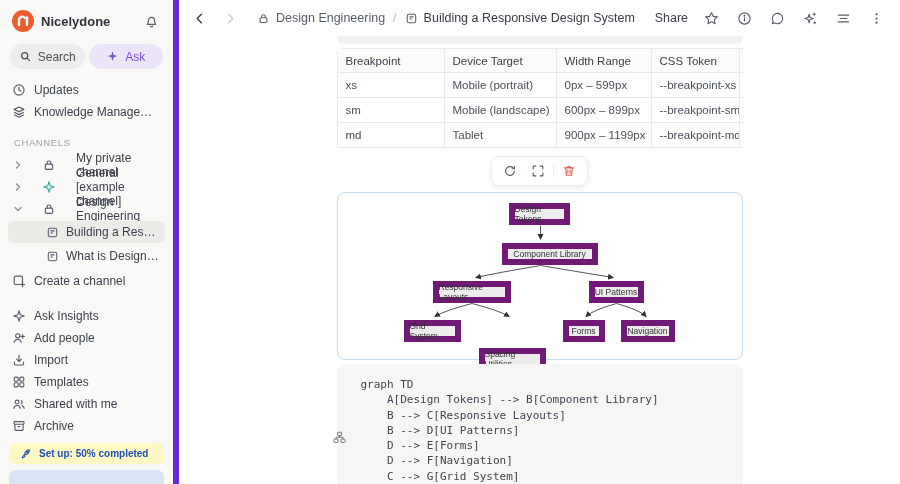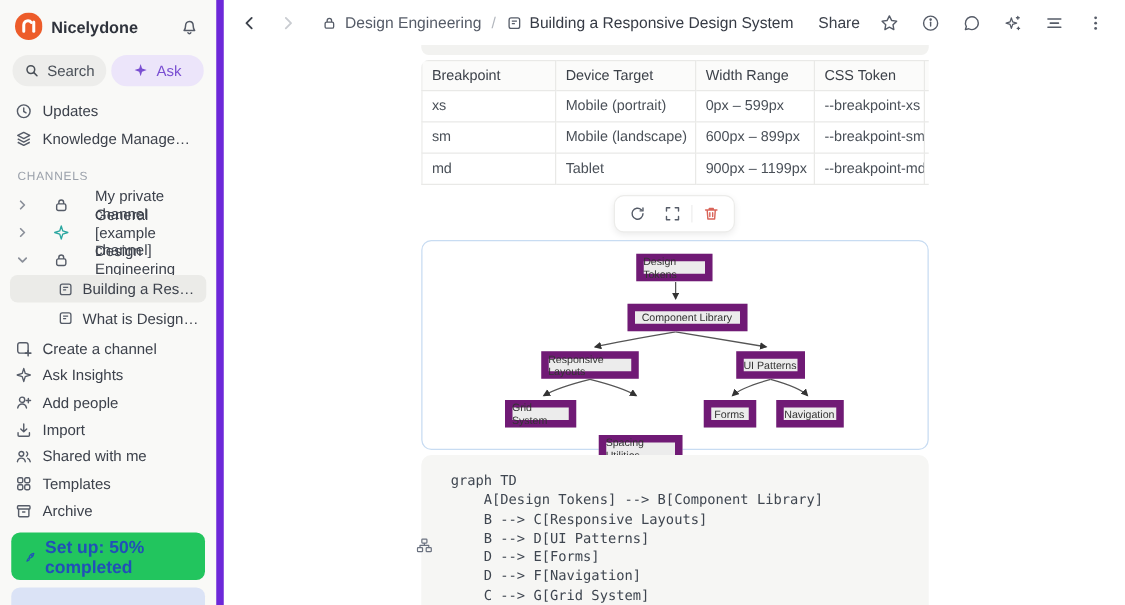--- a/index.html
+++ b/index.html
@@ -28,23 +28,23 @@
   .chan-row { display:flex; align-items:center; gap:16px; height:22px; padding:0 8px 0 13px;
     font-size:12px; color:#3c414b; cursor:pointer; }
   .chan-row .chev { color:#8b909a; display:flex; width:10px; justify-content:center; flex-shrink:0;}
   .chan-row svg.ci { margin:0 4px 0 3px; flex-shrink:0; color:#565c68;}
   .page-row { display:flex; align-items:center; gap:7px; height:22px; margin:1px 8px 1px 8px;
     padding:0 4px 0 38px; font-size:12px; color:#3c414b; border-radius:6px; cursor:pointer; }
   .page-row.active { background:#ebebe8; }
   .page-row .lbl { white-space:nowrap; overflow:hidden; text-overflow:ellipsis; }
   .page-row svg { flex-shrink:0; color:#565c68; }
   .spacer { flex:1; }
-  .setup-pill { margin:6px 9px 0 9px; height:38px; background:#22c55e; color:#2150b8;
+  .setup-pill { margin:6px 9px 0 9px; height:21px; background:#fef9c3; color:#2150b8;
     border-radius:7px; display:flex; align-items:center; gap:7px; padding:0 10px;
-    font-size:14px; font-weight:bold; cursor:pointer; flex-shrink:0; }
+    font-size:10px; font-weight:bold; cursor:pointer; flex-shrink:0; }
   .promo-pill { margin:6px 9px 0 9px; height:14px; background:#dbe3f6; border-radius:7px 7px 0 0;
     flex-shrink:0; cursor:pointer; }
 
   
   .main { flex:1; display:flex; flex-direction:column; min-width:0; }
   .topbar { height:36px; display:flex; align-items:center; padding:0 14px 0 12px; gap:4px; flex-shrink:0; }
   .nav-arrows { display:flex; gap:14px; margin-right:14px; }
   .crumb { display:flex; align-items:center; gap:6px; font-size:12.5px; }
   .crumb .seg { color:#565c68; }
   .crumb .sep { color:#b3b7be; margin:0 2px; }
@@ -222,35 +222,35 @@
       <span class="lbl">Add people</span>
     </div>
     <div class="side-item">
       <svg width="14" height="14" viewBox="0 0 16 16" fill="none" stroke="currentColor" stroke-width="1.3" stroke-linecap="round" stroke-linejoin="round">
         <path d="M8 2.5v7M5.3 7l2.7 2.7L10.7 7"></path>
           <path d="M2.8 10.5v2.2a1 1 0 0 0 1 1h8.4a1 1 0 0 0 1-1v-2.2"></path>
       </svg>
       <span class="lbl">Import</span>
     </div>
     <div class="side-item">
-      <svg width="14" height="14" viewBox="0 0 16 16" fill="none" stroke="currentColor" stroke-width="1.3" stroke-linecap="round">
-        <circle cx="5.8" cy="5.8" r="2.2"></circle>
-          <path d="M2.2 13c.4-2.2 1.8-3.3 3.6-3.3s3.2 1.1 3.6 3.3"></path>
-        <path d="M10.5 4a2.2 2.2 0 0 1 0 3.8M11.6 9.9c1.3.4 2 1.4 2.3 3.1"></path>
-      </svg>
-      <span class="lbl">Shared with me</span>
-    </div>
-    <div class="side-item">
       <svg width="14" height="14" viewBox="0 0 16 16" fill="none" stroke="currentColor" stroke-width="1.3">
         <rect x="2.5" y="2.5" width="4.6" height="4.6" rx="1.3"></rect>
           <rect x="8.9" y="2.5" width="4.6" height="4.6" rx="1.3"></rect>
         <rect x="2.5" y="8.9" width="4.6" height="4.6" rx="1.3"></rect>
           <rect x="8.9" y="8.9" width="4.6" height="4.6" rx="1.3"></rect>
       </svg>
       <span class="lbl">Templates</span>
+    </div>
+    <div class="side-item">
+      <svg width="14" height="14" viewBox="0 0 16 16" fill="none" stroke="currentColor" stroke-width="1.3" stroke-linecap="round">
+        <circle cx="5.8" cy="5.8" r="2.2"></circle>
+          <path d="M2.2 13c.4-2.2 1.8-3.3 3.6-3.3s3.2 1.1 3.6 3.3"></path>
+        <path d="M10.5 4a2.2 2.2 0 0 1 0 3.8M11.6 9.9c1.3.4 2 1.4 2.3 3.1"></path>
+      </svg>
+      <span class="lbl">Shared with me</span>
     </div>
     <div class="side-item">
       <svg width="14" height="14" viewBox="0 0 16 16" fill="none" stroke="currentColor" stroke-width="1.3" stroke-linejoin="round">
         <rect x="2.3" y="3" width="11.4" height="3" rx="0.8"></rect>
           <path d="M3.3 6v6a1 1 0 0 0 1 1h7.4a1 1 0 0 0 1-1V6"></path>
           <path d="M6.5 8.7h3"></path>
       </svg>
       <span class="lbl">Archive</span>
     </div>
 

